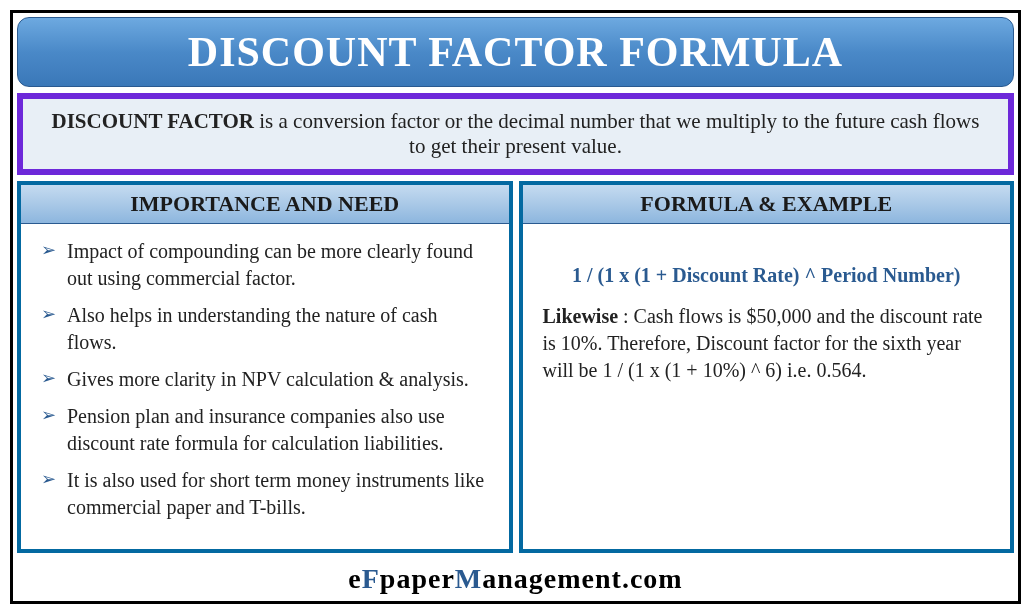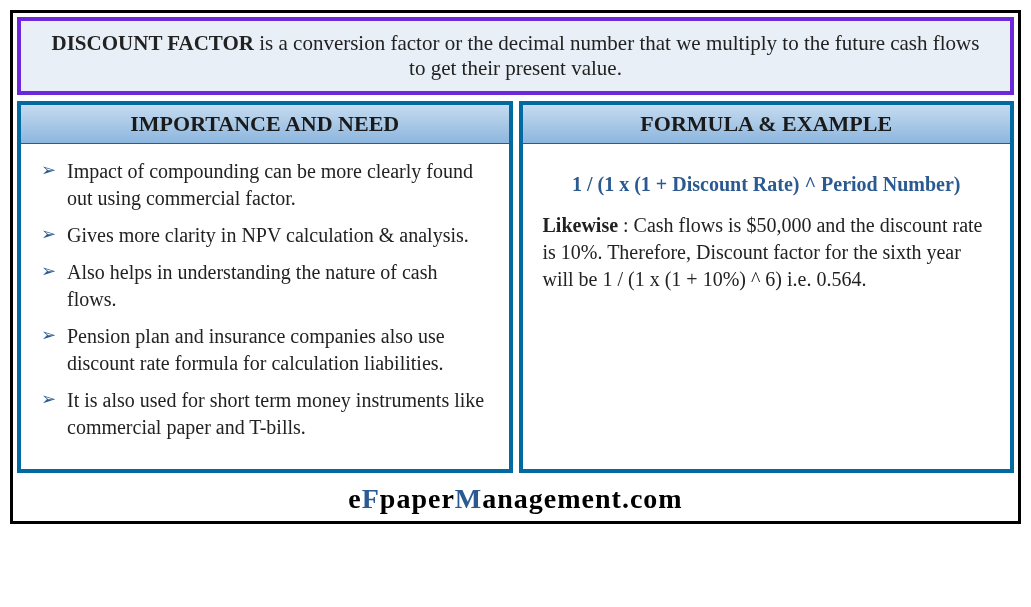--- a/index.html
+++ b/index.html
@@ -22,21 +22,21 @@
     margin-bottom: 6px;
   }
   .title-bar .title-text {
     color: #fff;
     font-weight: bold;
     font-size: 42px;
     letter-spacing: 1px;
   }
   .definition {
     background: #e8eff6;
-    border: 4px solid #6d28d9;
+    border: 6px solid #6d28d9;
     text-align: center;
     padding: 10px 27px;
     margin-bottom: 6px;
     font-size: 21px;
     color: #222;
   }
   .definition .bold { font-weight: bold; }
   .columns {
     display: flex;
     gap: 6px;
@@ -74,53 +74,56 @@
     left: 0;
     top: 0;
     color: #2a5a90;
     font-size: 18px;
   }
   .formula {
     text-align: center;
     color: #2a5a90;
     font-weight: bold;
     font-size: 20px;
-    margin: 13px 0 14px 0;
+    margin: 24px 0 14px 0;
   }
   .example-text { margin-bottom: 14px; }
   .example-text .bold { font-weight: bold; }
   .footer {
     text-align: center;
     padding: 10px 0 2px 0;
     font-size: 28px;
     font-weight: bold;
     letter-spacing: 1px;
   }
   .footer .e { color: #000; }
   .footer .fm { color: #2a5a90; }
 </style>
 </head>
 <body>
 
 <div class="outer">
 
+  <div class="title-bar">
+    <span class="title-text">DISCOUNT FACTOR FORMULA</span>
+  </div>
 
   <div class="definition">
     <span class="bold">DISCOUNT FACTOR</span><span> is a conversion factor or the decimal number that we multiply to the future cash flows to get their present value.</span>
   </div>
 
   <div class="columns">
 
     <div class="col">
       <div class="col-header">IMPORTANCE AND NEED</div>
       <div class="col-body">
         <ul class="bullets">
           <li>Impact of compounding can be more clearly found out using commercial factor.</li>
+          <li>Also helps in understanding the nature of cash flows.</li>
           <li>Gives more clarity in NPV calculation &amp; analysis.</li>
-          <li>Also helps in understanding the nature of cash flows.</li>
           <li>Pension plan and insurance companies also use discount rate formula for calculation liabilities.</li>
           <li>It is also used for short term money instruments like commercial paper and T-bills.</li>
         </ul>
       </div>
     </div>
 
     <div class="col">
       <div class="col-header">FORMULA &amp; EXAMPLE</div>
       <div class="col-body">
         <div class="formula">1 / (1 x (1 + Discount Rate) ^ Period Number)</div>

